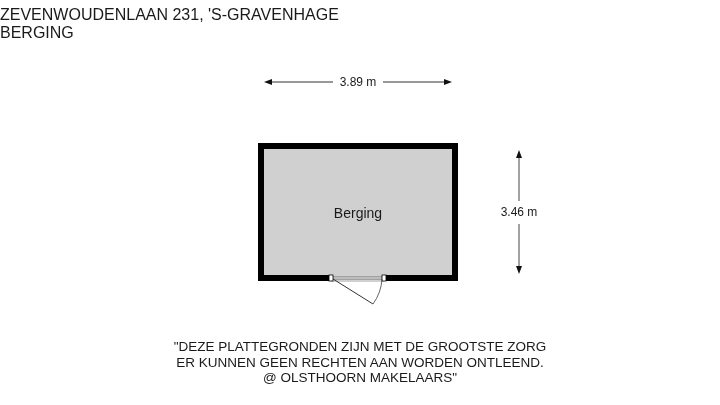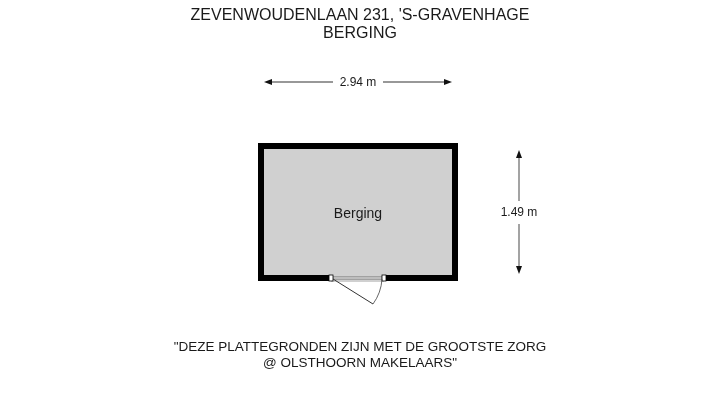--- a/index.html
+++ b/index.html
@@ -1,17 +1,17 @@
 <!DOCTYPE html>
 <html><head>
 <meta charset="utf-8">
 <style>
   html,body{margin:0;padding:0;background:#ffffff;}
   body{width:720px;height:405px;position:relative;overflow:hidden;font-family:"Liberation Sans",sans-serif;color:#1a1a1a;}
-  .title{position:absolute;left:0;width:720px;text-align:center;font-size:16px;line-height:18px;}
+  .title{position:absolute;left:0;width:720px;font-size:16px;line-height:18px;}
   .t1{top:6px;}
   .t2{top:24px;}
   svg{position:absolute;left:0;top:0;}
   .disclaimer{position:absolute;top:339px;left:0;width:720px;text-align:center;font-size:13.5px;line-height:15.5px;}
   .disclaimer div{white-space:nowrap;}
 </style>
 </head>
 <body>
 
 <div class="title t1">ZEVENWOUDENLAAN 231, 'S-GRAVENHAGE</div>
@@ -42,20 +42,21 @@
     <rect x="329" y="275" width="4" height="6" fill="#fff" stroke="#000" stroke-width="0.8"></rect>
     <rect x="382" y="275" width="4" height="6" fill="#fff" stroke="#000" stroke-width="0.8"></rect>
 
     <g>
       <line x1="333" y1="279" x2="373" y2="304" stroke="#333" stroke-width="1"></line>
       <path d="M373,304 A47,47 0 0 0 382,279" fill="none" stroke="#555" stroke-width="0.9"></path>
     </g>
   </g>
 </svg>
 
-<div style="position:absolute;left:333px;top:74px;width:50px;text-align:center;font-size:12px;line-height:16px;background:#fff;">2.94 m</div>
-<div style="position:absolute;left:494px;top:204px;width:50px;text-align:center;font-size:12px;line-height:16px;background:#fff;">1.49 m</div>
+<div style="position:absolute;left:333px;top:74px;width:50px;text-align:center;font-size:12px;line-height:16px;background:#fff;">3.89 m</div>
+<div style="position:absolute;left:494px;top:204px;width:50px;text-align:center;font-size:12px;line-height:16px;background:#fff;">3.46 m</div>
 <div style="position:absolute;left:258px;top:204px;width:200px;text-align:center;font-size:14px;line-height:18px;">Berging</div>
 
 <div class="disclaimer">
   <div>"DEZE PLATTEGRONDEN ZIJN MET DE GROOTSTE ZORG</div>
+  <div>ER KUNNEN GEEN RECHTEN AAN WORDEN ONTLEEND.</div>
   <div>@ OLSTHOORN MAKELAARS"</div>
 </div>
 
 </body></html>

